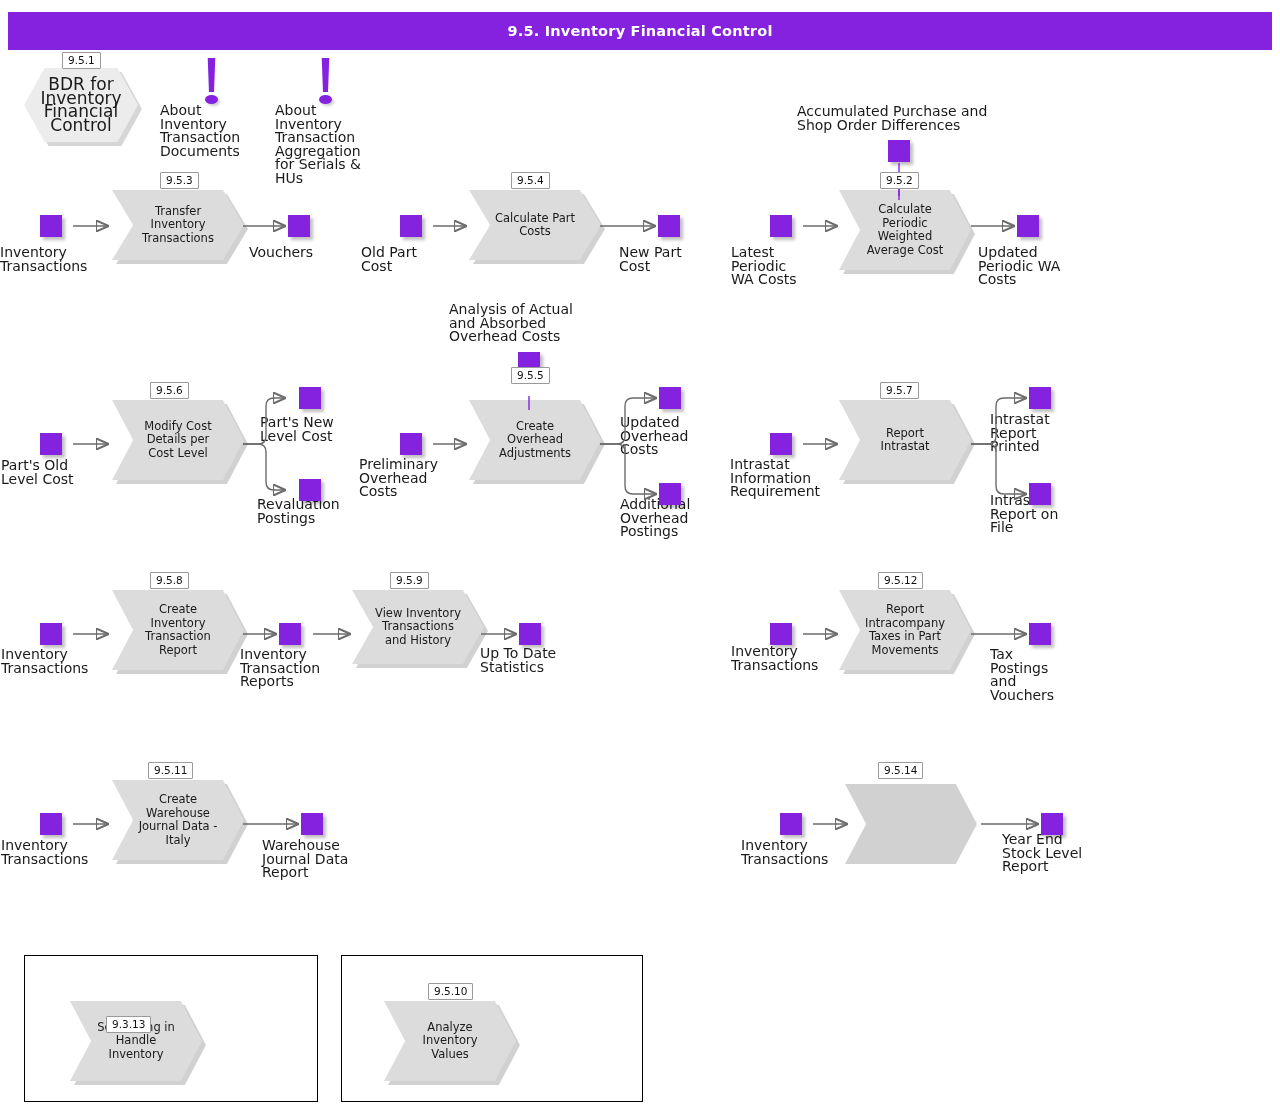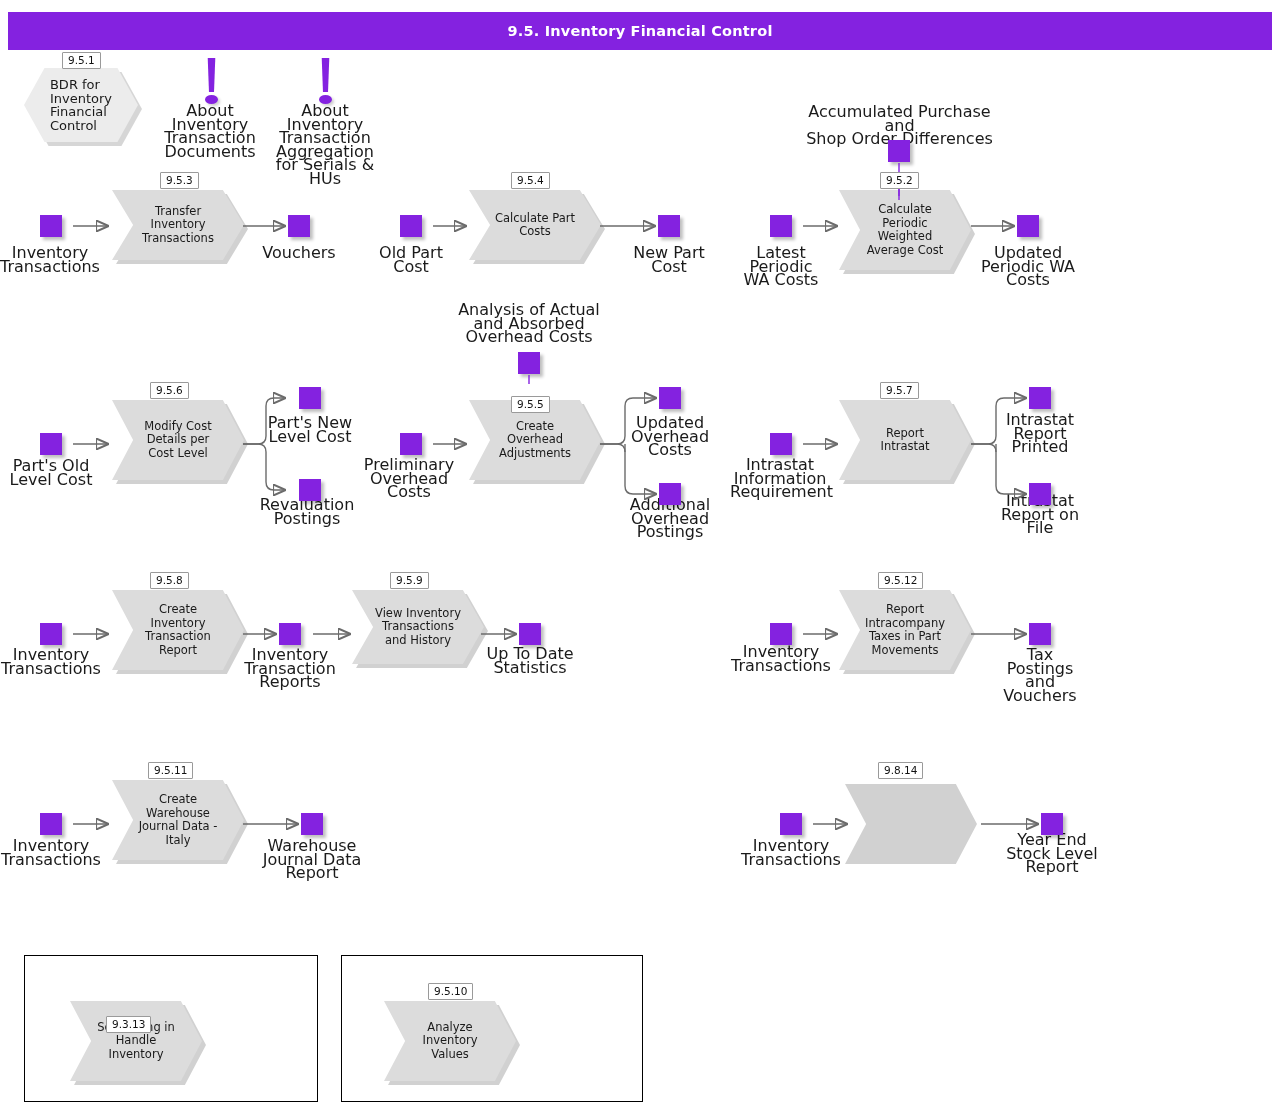--- a/index.html
+++ b/index.html
@@ -18,21 +18,21 @@
     background:#8422e0;
     display:flex;align-items:center;justify-content:center;
   }
   .header-title{
     color:#ffffff;font-size:14.5px;font-weight:bold;
     font-family:"DejaVu Sans", sans-serif;letter-spacing:.2px;
   }
 
   
   .lbl{
-    position:absolute;text-align:center;font-size:16px;color:#1a1a1a;
+    position:absolute;text-align:left;font-size:14px;color:#1a1a1a;
     line-height:13.5px;white-space:pre-line;
     font-family:"DejaVu Sans", sans-serif;
   }
 
   
   .chip{
     position:absolute;background:#ffffff;border:1px solid #9a9a9a;
     font-size:10.5px;color:#111;line-height:11px;
     padding:2px 5px 2px 5px;border-radius:1px;
     font-family:"DejaVu Sans", sans-serif;white-space:nowrap;z-index:6;
@@ -67,21 +67,21 @@
   .hex{
     position:absolute;background:#ececec;
     clip-path:polygon(18% 0%, 82% 0%, 100% 50%, 82% 100%, 18% 100%, 0% 50%);
     display:flex;align-items:center;justify-content:center;z-index:3;
   }
   .hex-shadow{
     position:absolute;background:rgba(0,0,0,.16);
     clip-path:polygon(18% 0%, 82% 0%, 100% 50%, 82% 100%, 18% 100%, 0% 50%);
     z-index:2;
   }
-  .hex-txt{font-size:13px;color:#1a1a1a;text-align:left;line-height:13.5px;white-space:pre-line;}
+  .hex-txt{font-size:17px;color:#1a1a1a;text-align:center;line-height:13.5px;white-space:pre-line;}
 
   
   .excl{position:absolute;z-index:4;}
   .excl-bar{
     position:absolute;left:5px;top:0;width:9px;height:34px;background:#8422e0;
     clip-path:polygon(8% 0%, 92% 0%, 78% 100%, 22% 100%);
     box-shadow:3px 3px 3px rgba(0,0,0,.2);
   }
   .excl-dot{
     position:absolute;left:3px;top:37px;width:13px;height:9px;border-radius:50%;
@@ -248,21 +248,21 @@
   <div class="lbl" style="left:260px;top:416px;width:100px;">Part's New
 Level Cost</div>
   <div class="sq" style="left:299px;top:479px;"></div>
   <div class="lbl" style="left:257px;top:498px;width:100px;">Revaluation
 Postings</div>
 
   <div class="lbl" style="left:449px;top:303px;width:160px;">Analysis of Actual
 and Absorbed
 Overhead Costs</div>
   <div class="sq" style="left:518px;top:352px;"></div>
-  <div class="chip" style="left:511px;top:396px;">9.5.5</div>
+  <div class="chip" style="left:511px;top:367px;">9.5.5</div>
   <div class="chev-shadow" style="left:473px;top:404px;width:132px;height:80px;"></div>
   <div class="chev" style="left:469px;top:400px;width:132px;height:80px;">
     <div class="chev-txt">Create
 Overhead
 Adjustments</div>
   </div>
   <div class="sq" style="left:400px;top:433px;"></div>
   <div class="lbl" style="left:359px;top:458px;width:100px;">Preliminary
 Overhead
 Costs</div>
@@ -350,21 +350,21 @@
 Italy</div>
   </div>
   <div class="sq" style="left:301px;top:813px;"></div>
   <div class="lbl" style="left:262px;top:839px;width:100px;">Warehouse
 Journal Data
 Report</div>
 
   <div class="sq" style="left:780px;top:813px;"></div>
   <div class="lbl" style="left:741px;top:839px;width:100px;">Inventory
 Transactions</div>
-  <div class="chip" style="left:878px;top:762px;">9.8.14</div>
+  <div class="chip" style="left:878px;top:762px;">9.5.14</div>
   <div class="chev-shadow" style="left:845px;top:784px;width:132px;height:80px;"></div>
   <div class="sq" style="left:1041px;top:813px;"></div>
   <div class="lbl" style="left:1002px;top:833px;width:100px;">Year End
 Stock Level
 Report</div>
 
   <div class="frame" style="left:24px;top:955px;width:292px;height:145px;"></div>
   <div class="frame-title" style="left:24px;top:969px;width:292px;">Supporting Process: Scheduling Opportunities</div>
   <div class="chip" style="left:106px;top:1016px;">9.3.13</div>
   <div class="chev-shadow" style="left:74px;top:1005px;width:132px;height:80px;"></div>

